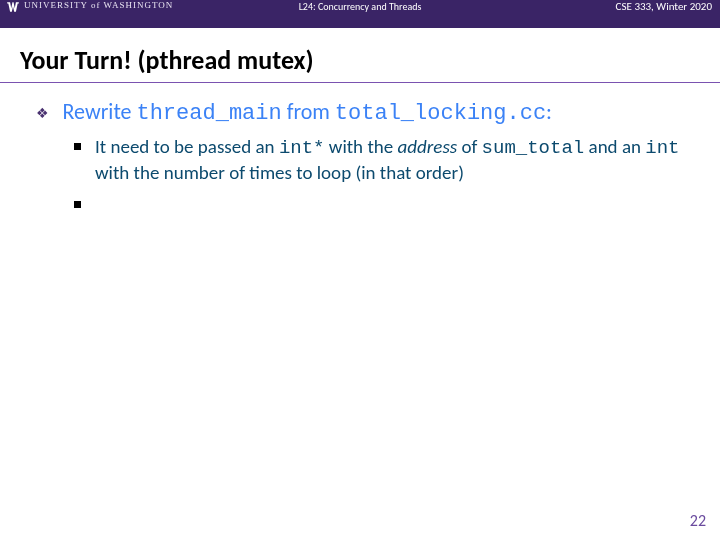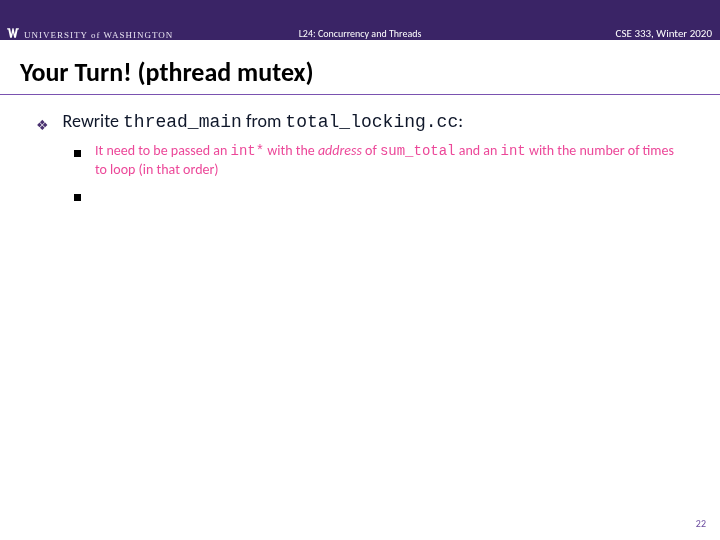--- a/index.html
+++ b/index.html
@@ -1,35 +1,35 @@
 <!DOCTYPE html>
 <html><head>
 <meta charset="utf-8">
 <style>
   * { margin: 0; padding: 0; box-sizing: border-box; }
   html, body { width: 720px; height: 540px; font-family: Calibri, Arial, sans-serif; background: #fff; overflow: hidden; }
   .slide { width: 720px; height: 540px; position: relative; }
-  .topbar { background: #3a2466; width: 100%; height: 40px; display: flex; align-items: flex-end; color: #fff; font-size: 10px; position: relative; }
+  .topbar { background: #3a2466; width: 100%; height: 28px; display: flex; align-items: flex-start; color: #fff; font-size: 10px; position: relative; }
   .wlogo { display: flex; align-items: center; margin-left: 6px; }
   .wlogo svg { display: block; }
   .univ { font-family: Georgia, 'Times New Roman', serif; font-size: 9px; letter-spacing: 1px; margin-left: 4px; color: #e9e4f2; }
   .lecture { position: absolute; left: 50%; transform: translateX(-50%); font-size: 10px; color: #fff; }
   .course { position: absolute; right: 8px; font-size: 11px; color: #fff; }
   .title { font-family: Calibri, Arial, sans-serif; font-size: 26px; font-weight: 700; color: #000; margin: 16px 0 6px 20px; }
   .hr { border: none; border-top: 1.5px solid #7a52b0; margin: 0; }
   .body { padding: 16px 36px 0 36px; }
   .b1 { display: flex; align-items: flex-start; margin-bottom: 8px; }
   .b1 .bullet { color: #4a3270; font-size: 14px; margin-right: 14px; margin-top: 6px; }
-  .b1 .txt { font-size: 18px; color: #0f172a; line-height: 1.2; }
+  .b1 .txt { font-size: 22px; color: #3b82f6; line-height: 1.2; }
   .b2 { display: flex; align-items: flex-start; margin: 4px 0 8px 38px; }
   .b2 .sq { width: 7px; height: 7px; background: #000; margin-right: 14px; margin-top: 8px; flex-shrink: 0; }
-  .b2 .txt { font-size: 14px; color: #ec4899; line-height: 1.25; }
+  .b2 .txt { font-size: 19px; color: #0c4a6e; line-height: 1.25; }
   .mono { font-family: 'Courier New', Courier, monospace; }
   .itl { font-style: italic; }
-  .pagenum { position: absolute; right: 14px; bottom: 10px; color: #6a4a9e; font-weight: 400; font-size: 10px; }
+  .pagenum { position: absolute; right: 14px; bottom: 10px; color: #6a4a9e; font-weight: 400; font-size: 16px; }
 </style>
 </head>
 <body>
 
 <div class="slide">
   <div class="topbar">
     <span class="wlogo">
       <svg width="14" height="14" viewBox="0 0 24 24">
           <path fill="#fff" d="M2 4h5l2 10 2-10h2l2 10 2-10h5v2h-2l-3 14h-3l-2-9-2 9H7L4 6H2z"></path>
         </svg>

